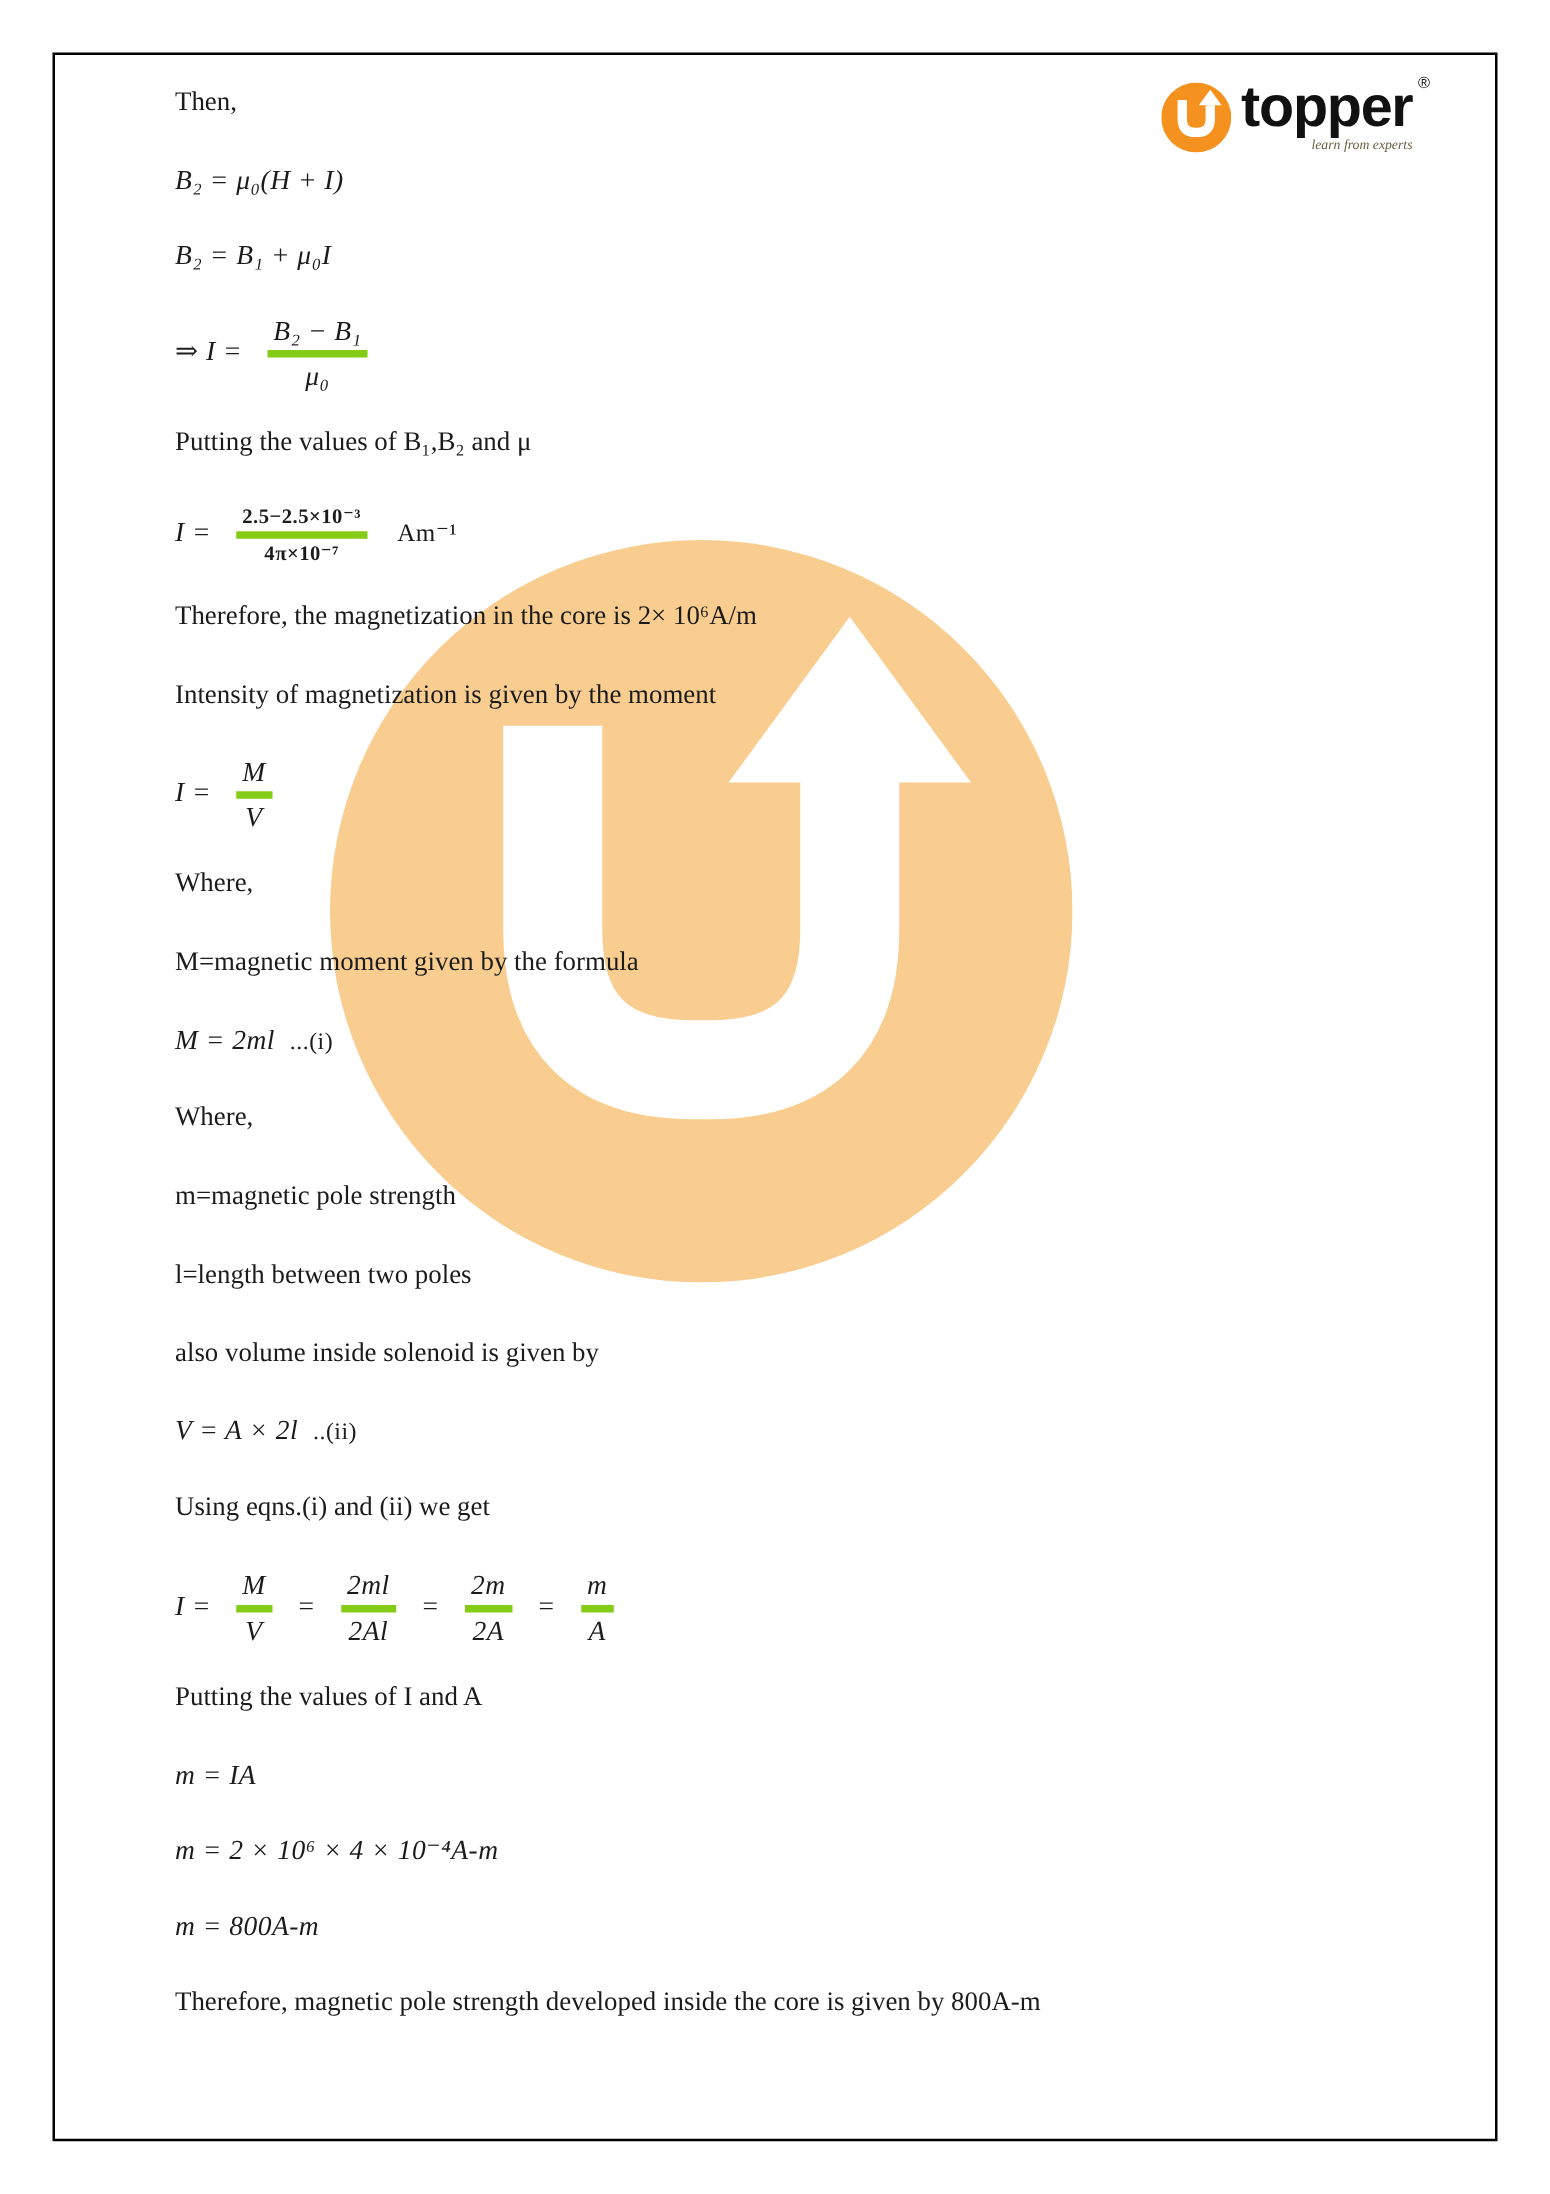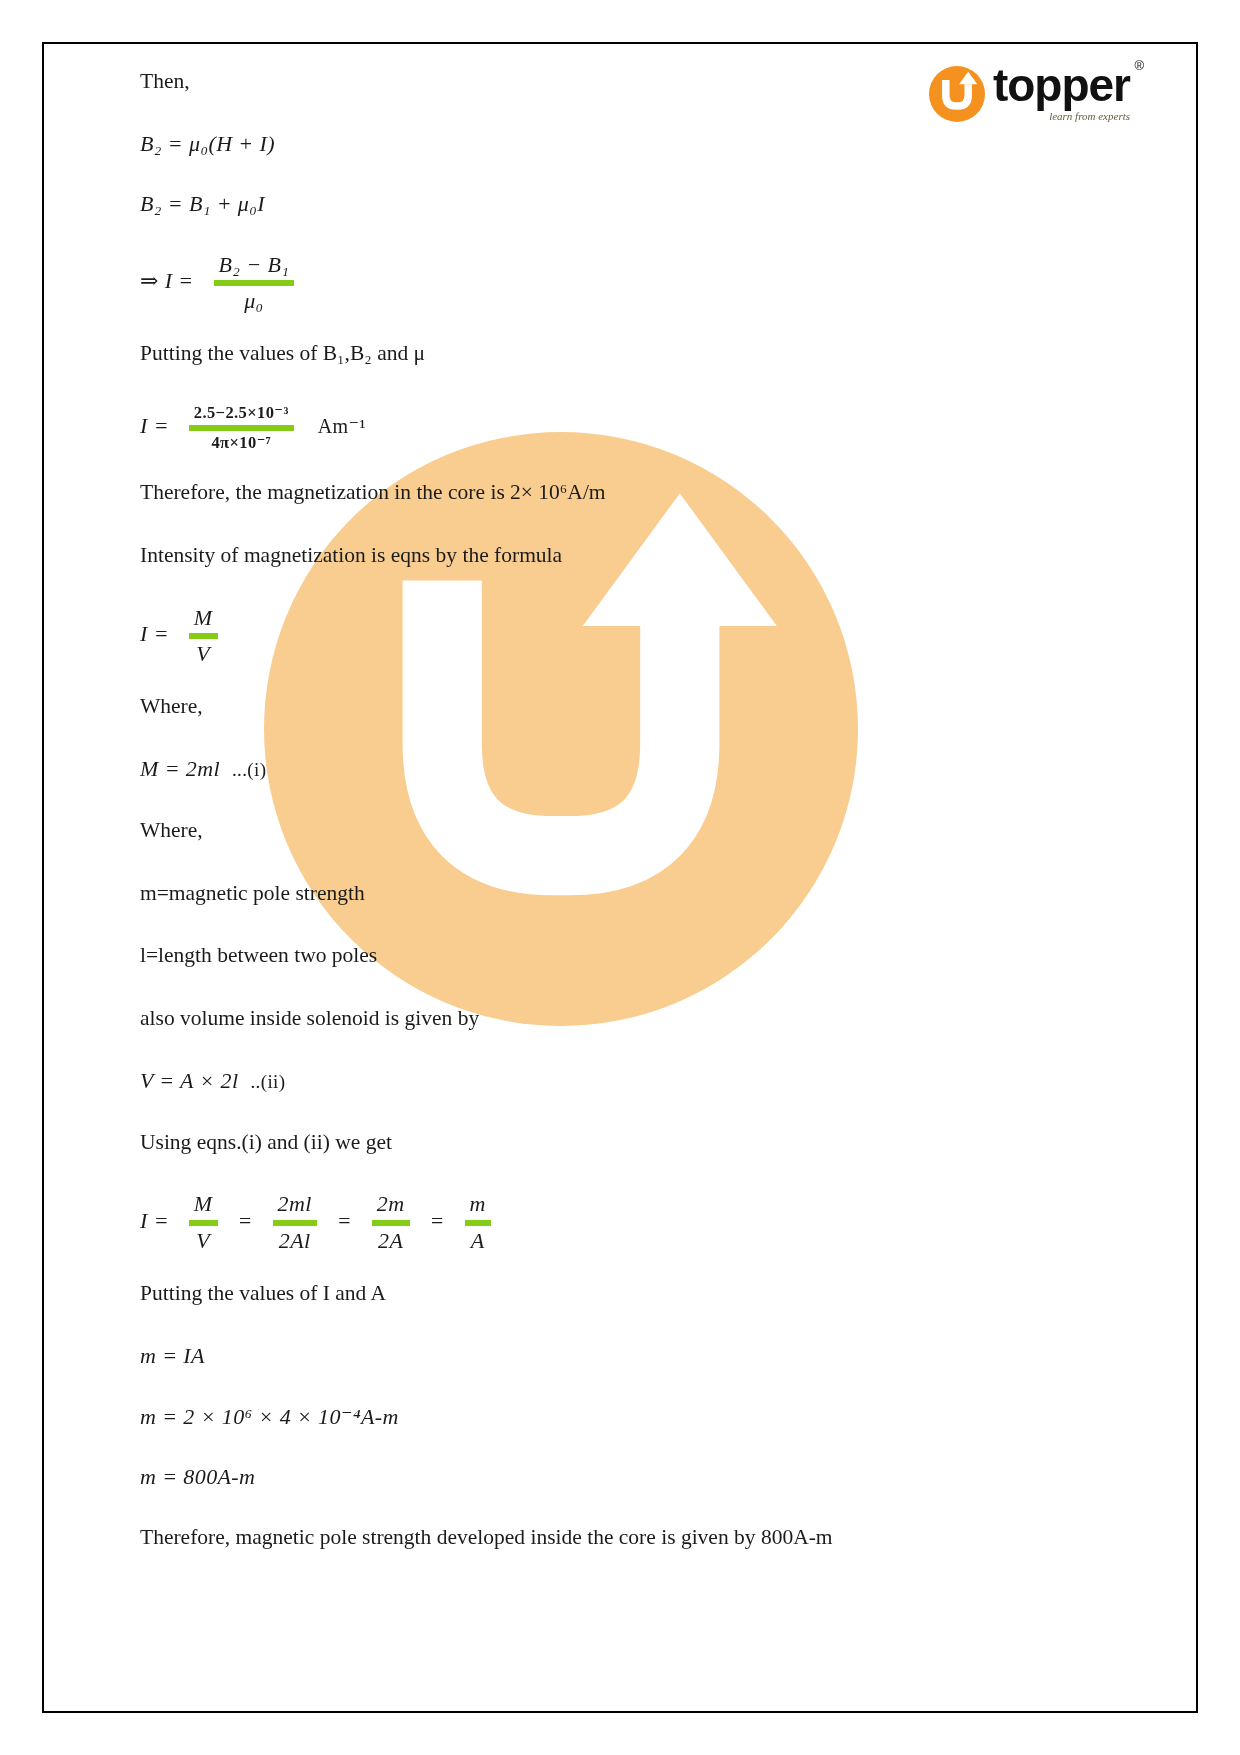--- a/index.html
+++ b/index.html
@@ -108,32 +108,33 @@
       <span class="frac">
         <span class="num">2.5−2.5×10⁻³</span>
         <span class="den">4π×10⁻⁷</span>
       </span>
       <span class="tail">Am⁻¹</span>
     </div>
 
 
     <div class="tline">Therefore, the magnetization in the core is 2× 10⁶A/m</div>
 
-    <div class="tline">Intensity of magnetization is eqns by the formula</div>
+    <div class="tline">Intensity of magnetization is given by the moment</div>
 
     <div class="mline fline">
       <span class="lead">I =</span>
       <span class="frac">
         <span class="num">M</span>
         <span class="den">V</span>
       </span>
     </div>
 
     <div class="tline">Where,</div>
 
+    <div class="tline">M=magnetic moment given by the formula</div>
 
     <div class="mline">
       <span>M = 2ml</span>
       <span class="ref">...(i)</span>
     </div>
 
     <div class="tline">Where,</div>
 
     <div class="tline">m=magnetic pole strength</div>
 

